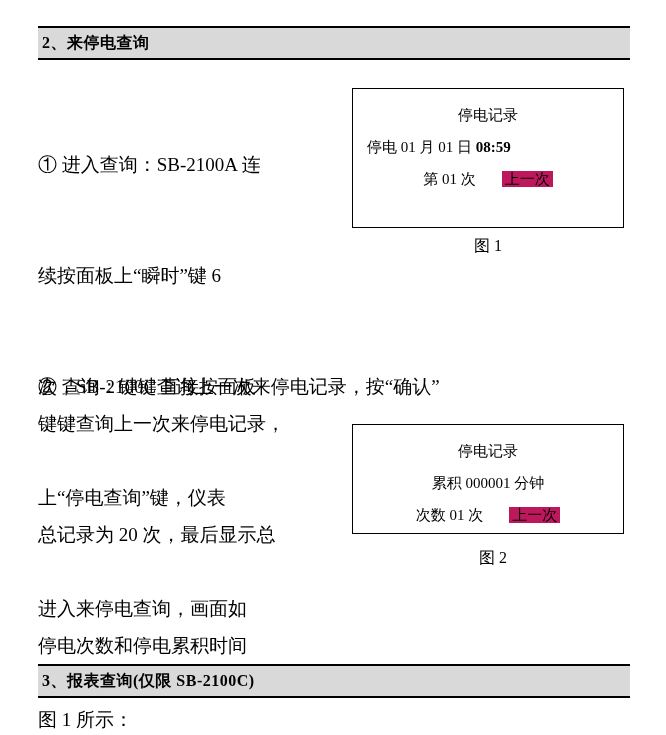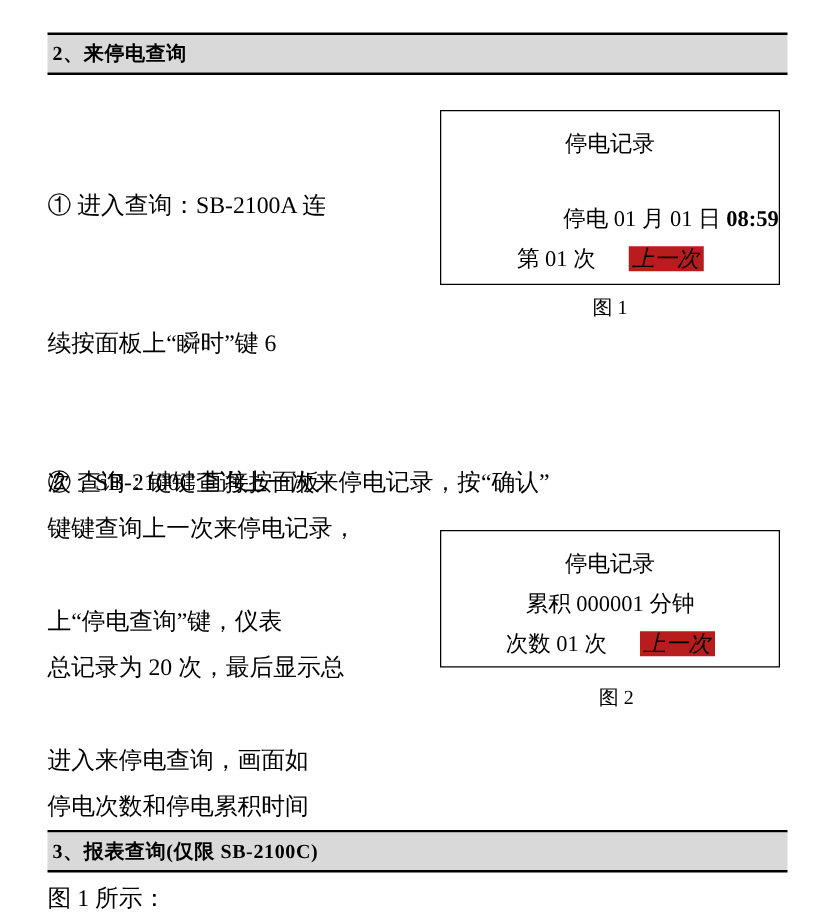--- a/index.html
+++ b/index.html
@@ -63,39 +63,37 @@
   }
 
   
   .lcd {
     position: absolute;
     border: 1.5px solid #000000;
     background: #ffffff;
     box-sizing: border-box;
   }
   .lcd .lcd-line {
-    font-size: 18px;
+    font-size: 15px;
     font-family: "Liberation Serif", "DejaVu Serif", serif;
     white-space: pre;
     line-height: 32px;
     text-align: center;
     color: #000;
   }
   .lcd .lcd-line.left {
-    text-align: right;
+    text-align: left;
     padding-left: 14px;
-    margin-top: 28px;
   }
   .lcd b {
     font-weight: bold;
   }
   .hl {
-    background: #b91c1c;
+    background: #be185d;
     padding: 0 3px;
-    font-style: italic;
   }
   .fig-caption {
     position: absolute;
     font-size: 16px;
     font-family: "Liberation Serif", "DejaVu Serif", serif;
     text-align: center;
     width: 260px;
     color: #000;
   }
 </style>

